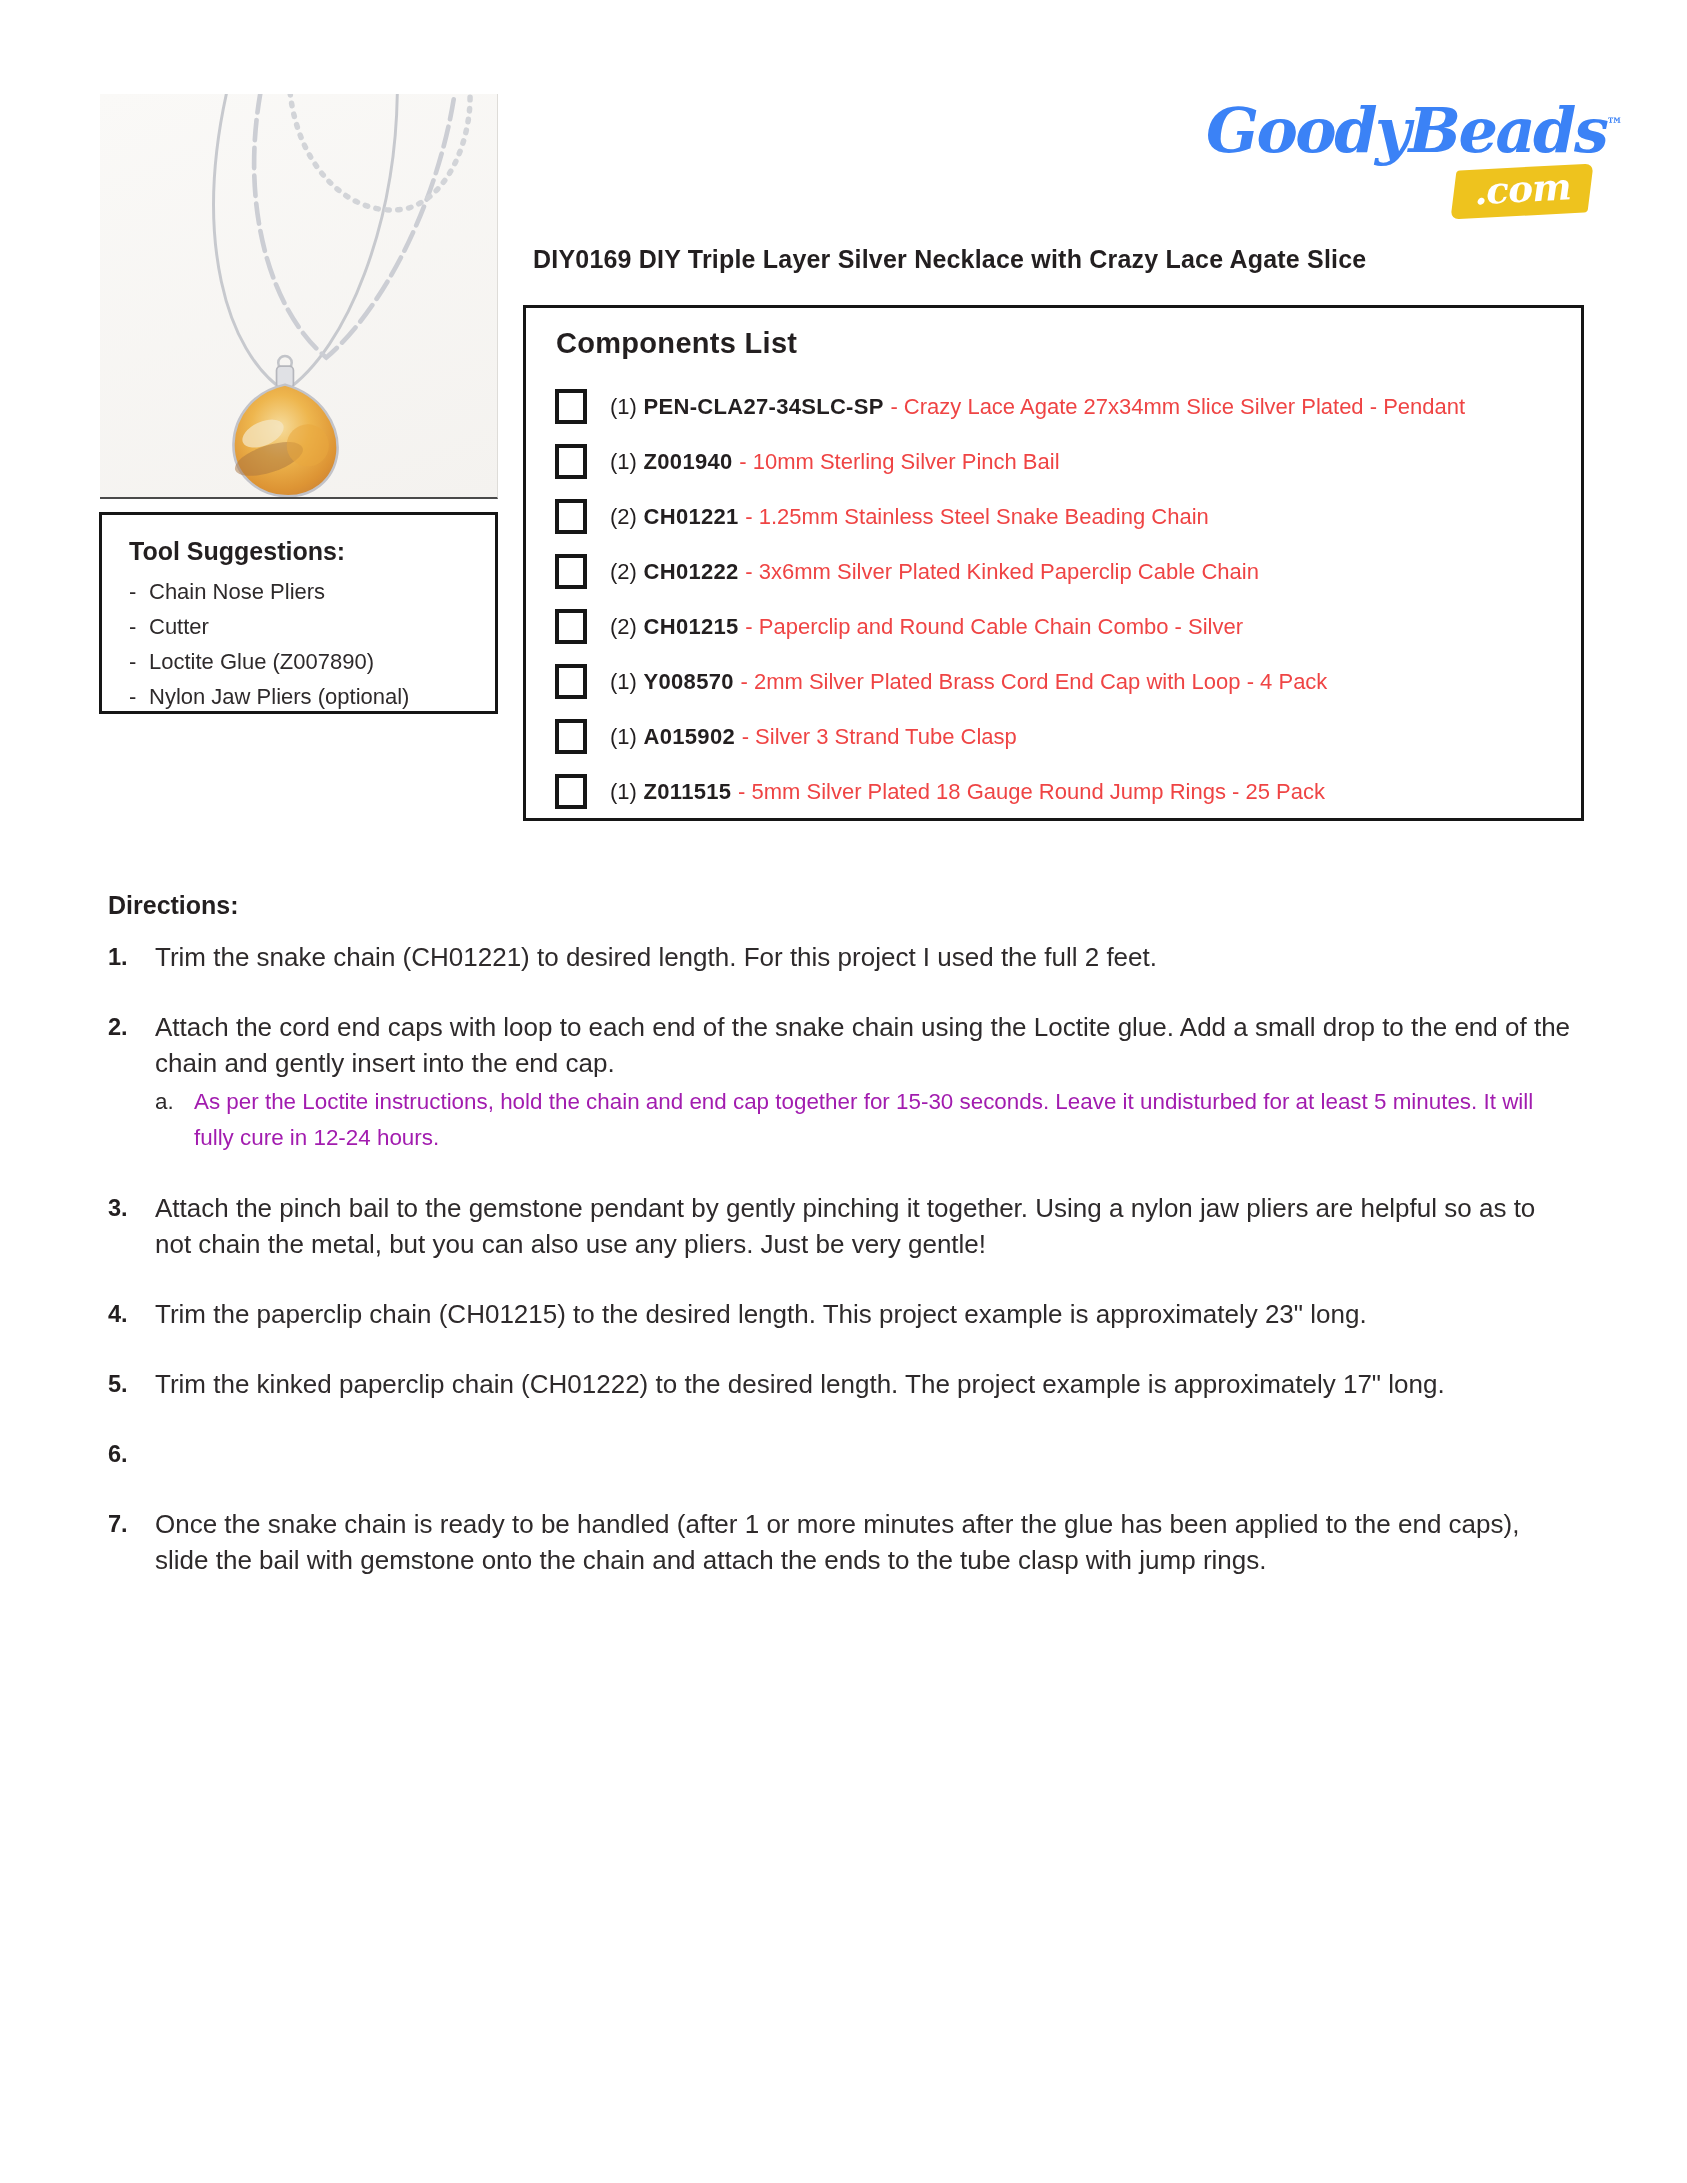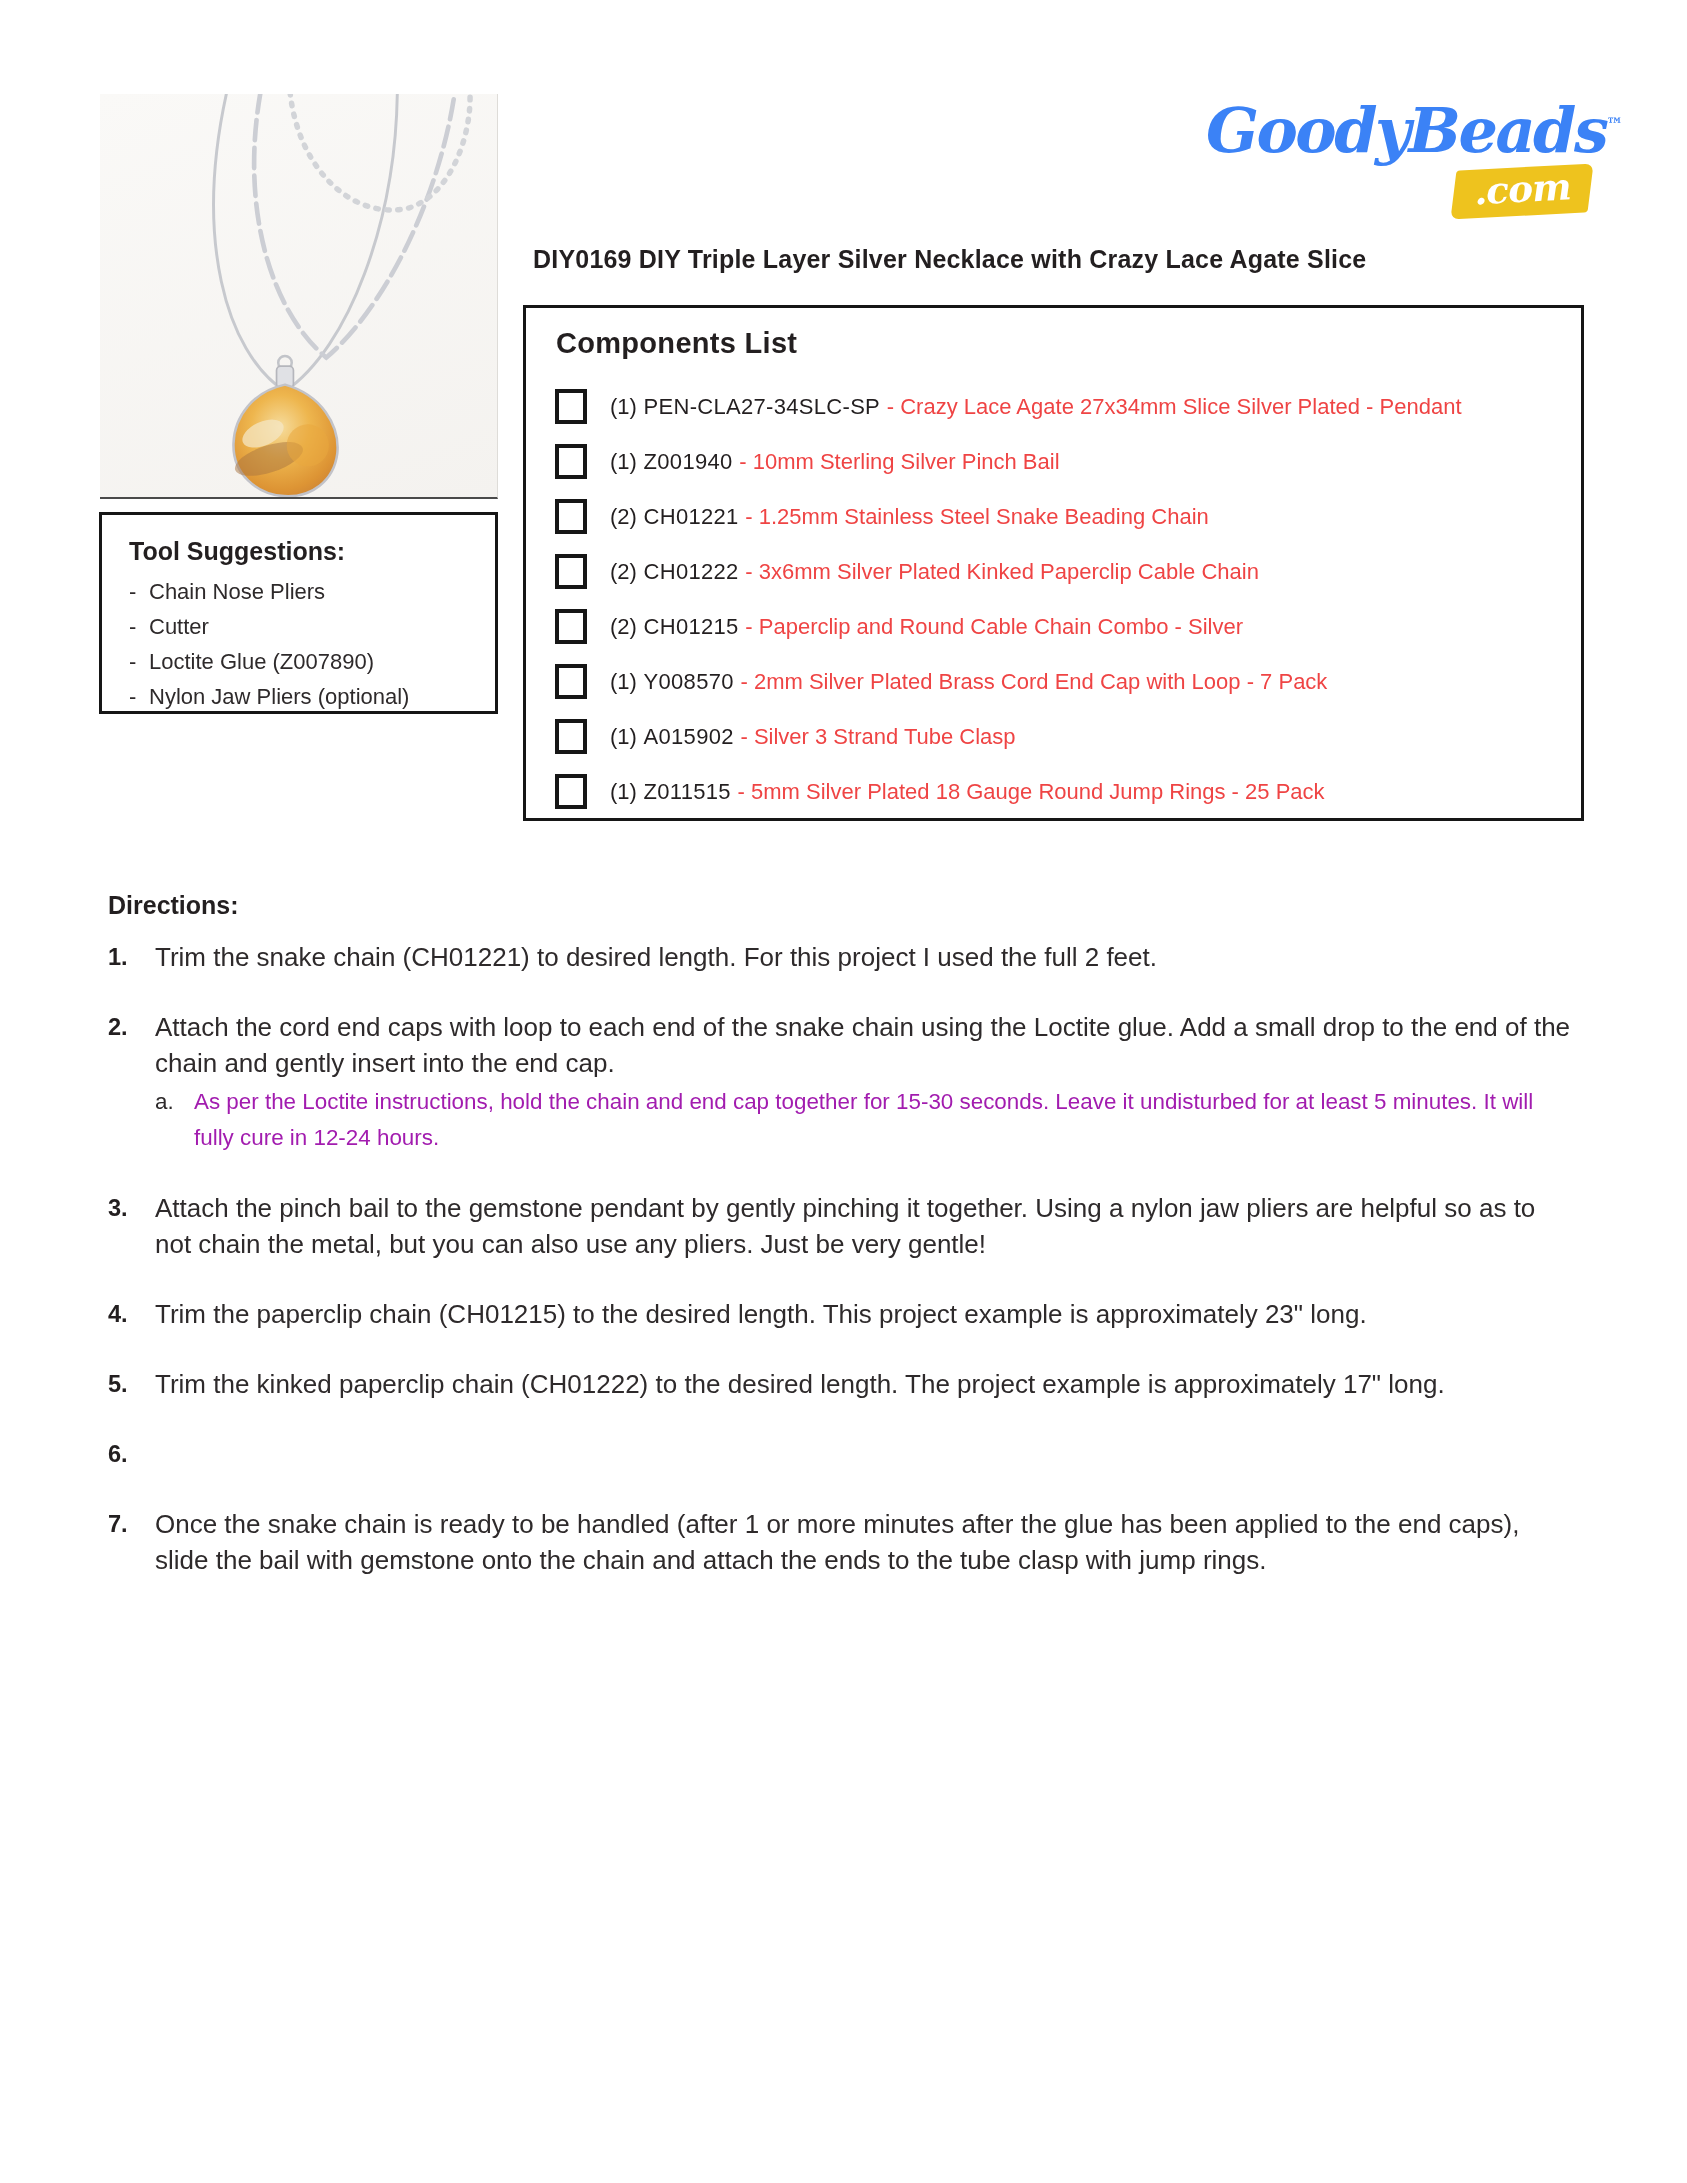--- a/index.html
+++ b/index.html
@@ -70,21 +70,21 @@
     font-size:29px; font-weight:bold; letter-spacing:0.3px;
   }
   .components-rows { position:absolute; left:29px; top:71px; right:13.5px; }
   .component-row { height:55px; display:flex; align-items:center; }
   .cbx {
     flex:none; width:32px; height:35px;
     border:4.2px solid #161616; background:#ffffff;
   }
   .component-text { margin-left:23px; font-size:22px; white-space:nowrap; }
   .component-text .qty { font-weight:normal; }
-  .component-text .sku { font-weight:normal; margin-left:6.7px; letter-spacing:0.3px; }
+  .component-text .sku { font-weight:bold; margin-left:6.7px; letter-spacing:0.3px; }
   .component-text .desc { font-weight:normal; margin-left:6.7px; color:#ef4444; }
 
   
   .tools-box {
     position:absolute; left:99px; top:512px;
     width:399px; height:202px;
     border:3.4px solid #161616;
     padding:22px 8.4px 0 27px;
     background:#ffffff;
   }
@@ -169,21 +169,21 @@
       <div class="component-row">
         <span class="cbx"></span>
         <span class="component-text"><span class="qty">(2)</span><span class="sku">CH01222</span><span class="desc">- 3x6mm Silver Plated Kinked Paperclip Cable Chain</span></span>
       </div>
       <div class="component-row">
         <span class="cbx"></span>
         <span class="component-text"><span class="qty">(2)</span><span class="sku">CH01215</span><span class="desc">- Paperclip and Round Cable Chain Combo - Silver</span></span>
       </div>
       <div class="component-row">
         <span class="cbx"></span>
-        <span class="component-text"><span class="qty">(1)</span><span class="sku">Y008570</span><span class="desc">- 2mm Silver Plated Brass Cord End Cap with Loop - 7 Pack</span></span>
+        <span class="component-text"><span class="qty">(1)</span><span class="sku">Y008570</span><span class="desc">- 2mm Silver Plated Brass Cord End Cap with Loop - 4 Pack</span></span>
       </div>
       <div class="component-row">
         <span class="cbx"></span>
         <span class="component-text"><span class="qty">(1)</span><span class="sku">A015902</span><span class="desc">- Silver 3 Strand Tube Clasp</span></span>
       </div>
       <div class="component-row">
         <span class="cbx"></span>
         <span class="component-text"><span class="qty">(1)</span><span class="sku">Z011515</span><span class="desc">- 5mm Silver Plated 18 Gauge Round Jump Rings - 25 Pack</span></span>
       </div>
 

